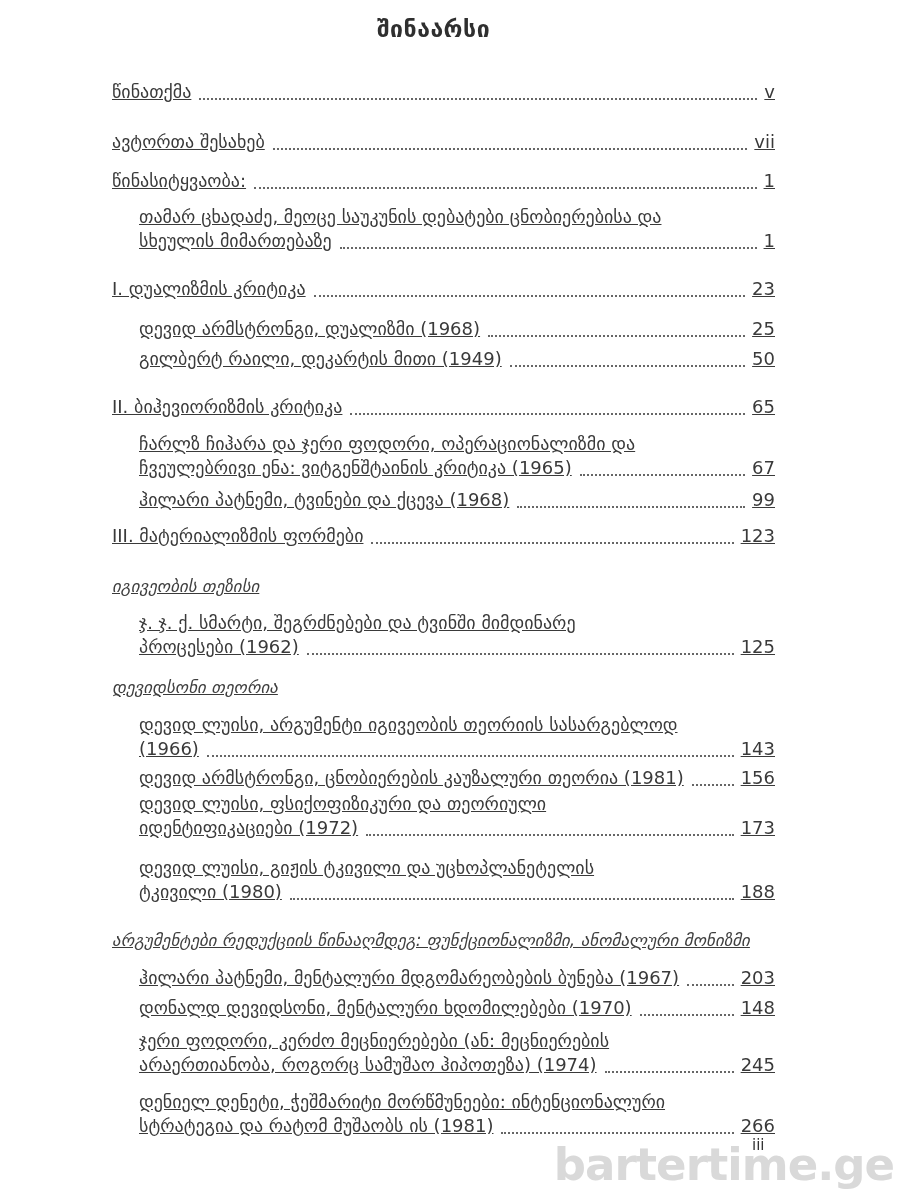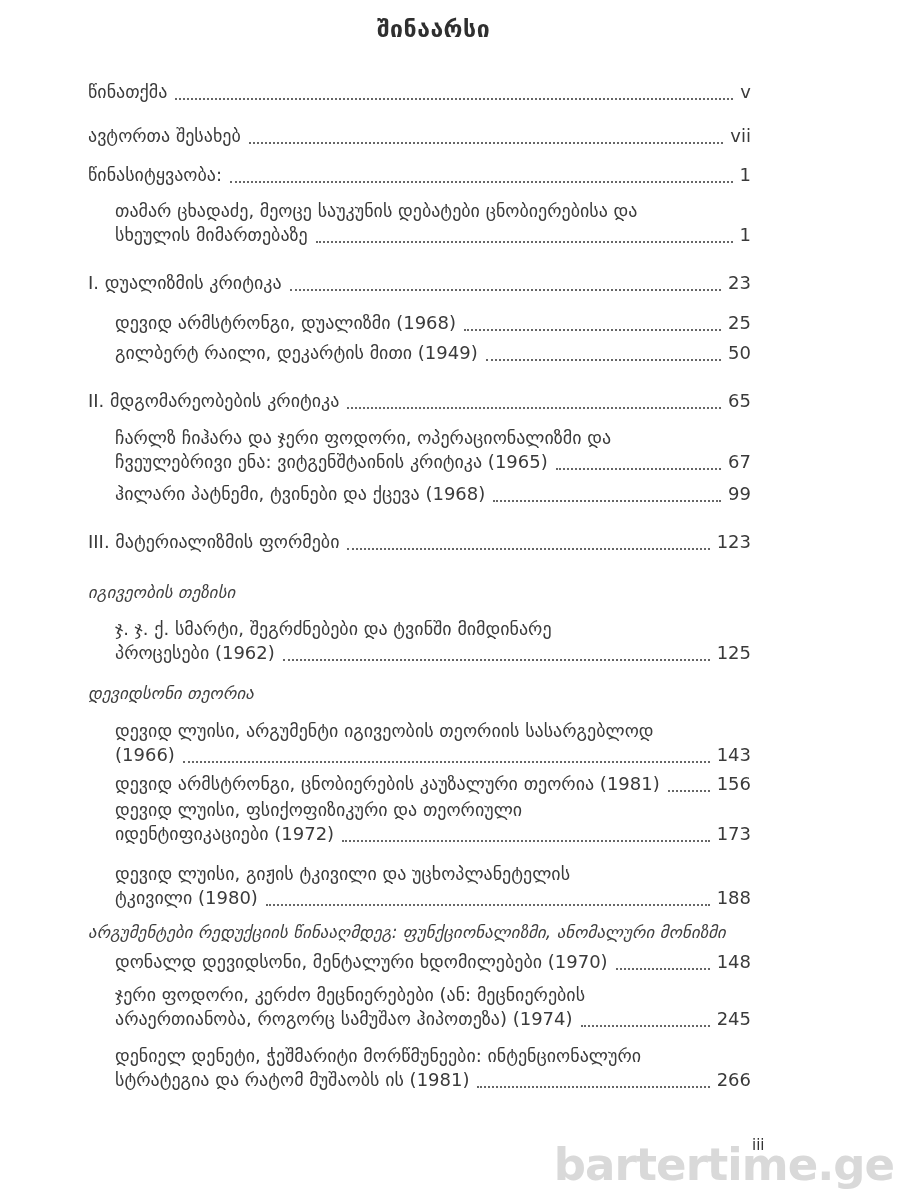--- a/index.html
+++ b/index.html
@@ -22,25 +22,26 @@
     top: 16px;
     width: 663px;
     text-align: center;
     font-size: 23px;
     font-weight: bold;
     color: #2f2f2f;
     letter-spacing: 0.5px;
   }
   .toc {
     position: absolute;
-    left: 88px;
+    left: 112px;
     top: 80px;
     width: 663px;
     font-size: 18px;
     line-height: 24px;
+    text-decoration: underline;
   }
   .entry { display: block; }
   .rowflex { display: flex; align-items: flex-start; }
   .sub { padding-left: 27px; }
   .label { white-space: nowrap; }
   .pre { white-space: nowrap; }
   .leader {
     flex: 1 1 auto;
     align-self: flex-end;
     margin: 0 7px 4px 8px;
@@ -88,21 +89,21 @@
   <div class="toc">
 
     <div class="entry" style="margin-top:0">
       <div class="rowflex">
         <span class="label">წინათქმა</span>
         <span class="leader"></span>
         <span class="pg">v</span>
       </div>
     </div>
 
-    <div class="entry" style="margin-top:20px">
+    <div class="entry" style="margin-top:26px">
       <div class="rowflex">
         <span class="label">ავტორთა შესახებ</span>
         <span class="leader"></span>
         <span class="pg">vii</span>
       </div>
     </div>
 
     <div class="entry" style="margin-top:15px">
       <div class="rowflex">
         <span class="label">წინასიტყვაობა:</span>
@@ -139,21 +140,21 @@
     <div class="entry sub" style="margin-top:6px">
       <div class="rowflex">
         <span class="label">გილბერტ რაილი, დეკარტის მითი (1949)</span>
         <span class="leader"></span>
         <span class="pg">50</span>
       </div>
     </div>
 
     <div class="entry" style="margin-top:24px">
       <div class="rowflex">
-        <span class="label">II. მდგომარეობების კრიტიკა</span>
+        <span class="label">II. ბიჰევიორიზმის კრიტიკა</span>
         <span class="leader"></span>
         <span class="pg">65</span>
       </div>
     </div>
 
     <div class="entry sub" style="margin-top:13px">
       <div class="pre">ჩარლზ ჩიჰარა და ჯერი ფოდორი, ოპერაციონალიზმი და</div>
       <div class="rowflex">
         <span class="label">ჩვეულებრივი ენა: ვიტგენშტაინის კრიტიკა (1965)</span>
         <span class="leader"></span>
@@ -162,21 +163,21 @@
     </div>
 
     <div class="entry sub" style="margin-top:8px">
       <div class="rowflex">
         <span class="label">ჰილარი პატნემი, ტვინები და ქცევა (1968)</span>
         <span class="leader"></span>
         <span class="pg">99</span>
       </div>
     </div>
 
-    <div class="entry" style="margin-top:24px">
+    <div class="entry" style="margin-top:12px">
       <div class="rowflex">
         <span class="label">III. მატერიალიზმის ფორმები</span>
         <span class="leader"></span>
         <span class="pg">123</span>
       </div>
     </div>
 
     <div class="entry heading" style="margin-top:26px">
       <span>იგივეობის თეზისი</span>
     </div>
@@ -222,24 +223,31 @@
 
     <div class="entry sub" style="margin-top:16px">
       <div class="pre">დევიდ ლუისი, გიჟის ტკივილი და უცხოპლანეტელის</div>
       <div class="rowflex">
         <span class="label">ტკივილი (1980)</span>
         <span class="leader"></span>
         <span class="pg">188</span>
       </div>
     </div>
 
-    <div class="entry heading" style="margin-top:10px">
+    <div class="entry heading" style="margin-top:24px">
       <span>არგუმენტები რედუქციის წინააღმდეგ: ფუნქციონალიზმი, ანომალური მონიზმი</span>
     </div>
 
+    <div class="entry sub" style="margin-top:14px">
+      <div class="rowflex">
+        <span class="label">ჰილარი პატნემი, მენტალური მდგომარეობების ბუნება (1967)</span>
+        <span class="leader"></span>
+        <span class="pg">203</span>
+      </div>
+    </div>
 
     <div class="entry sub" style="margin-top:6px">
       <div class="rowflex">
         <span class="label">დონალდ დევიდსონი, მენტალური ხდომილებები (1970)</span>
         <span class="leader"></span>
         <span class="pg">148</span>
       </div>
     </div>
 
     <div class="entry sub" style="margin-top:9px">

